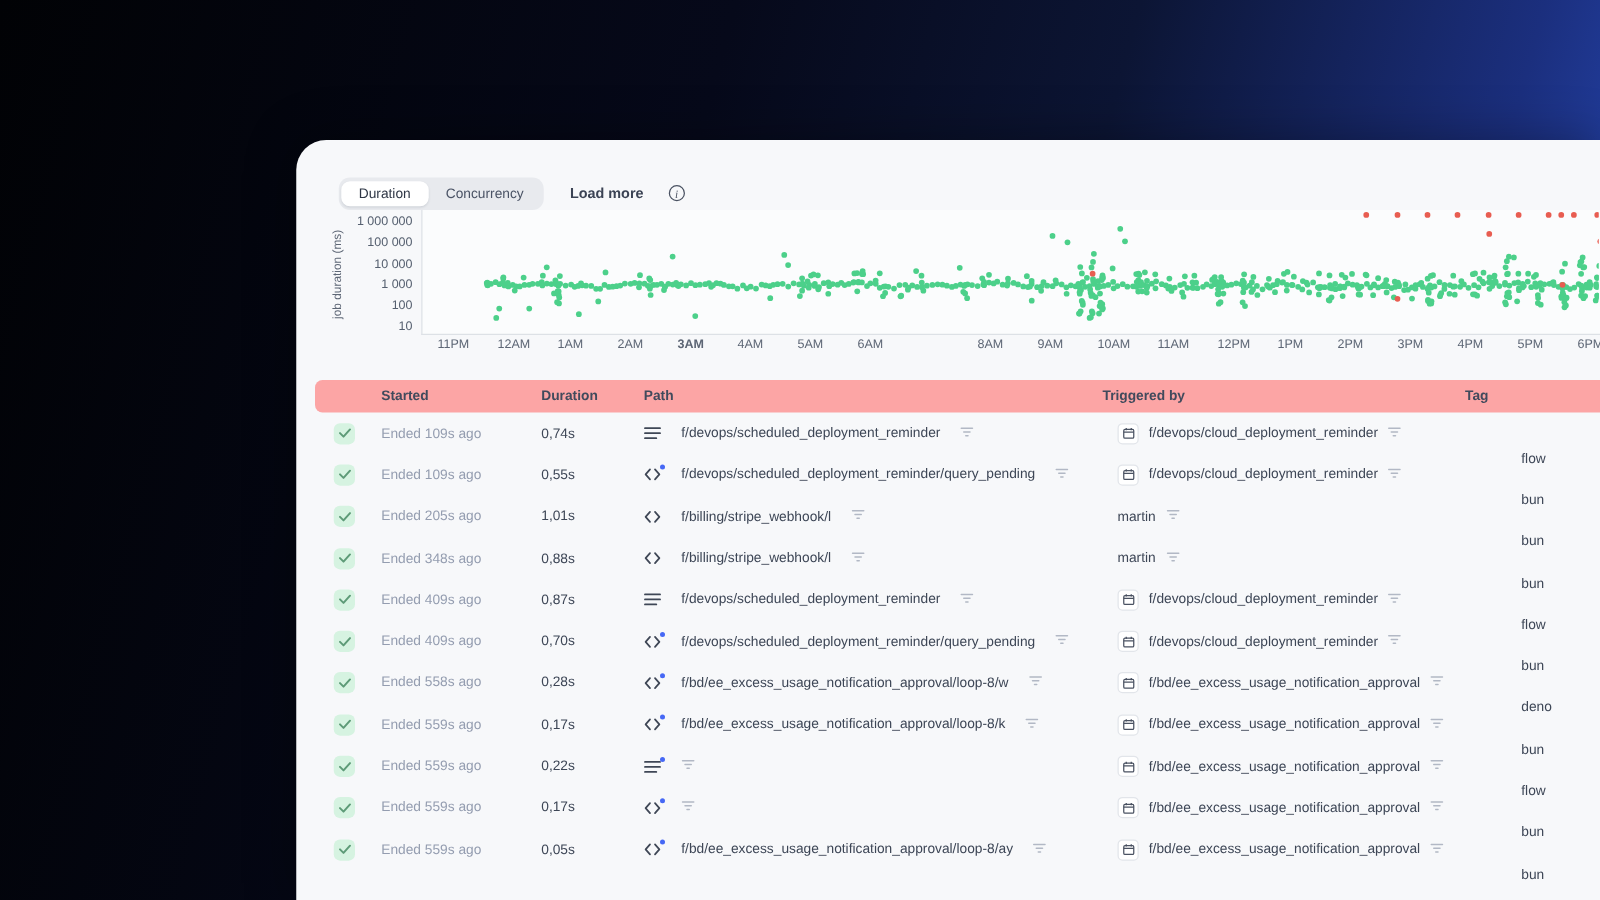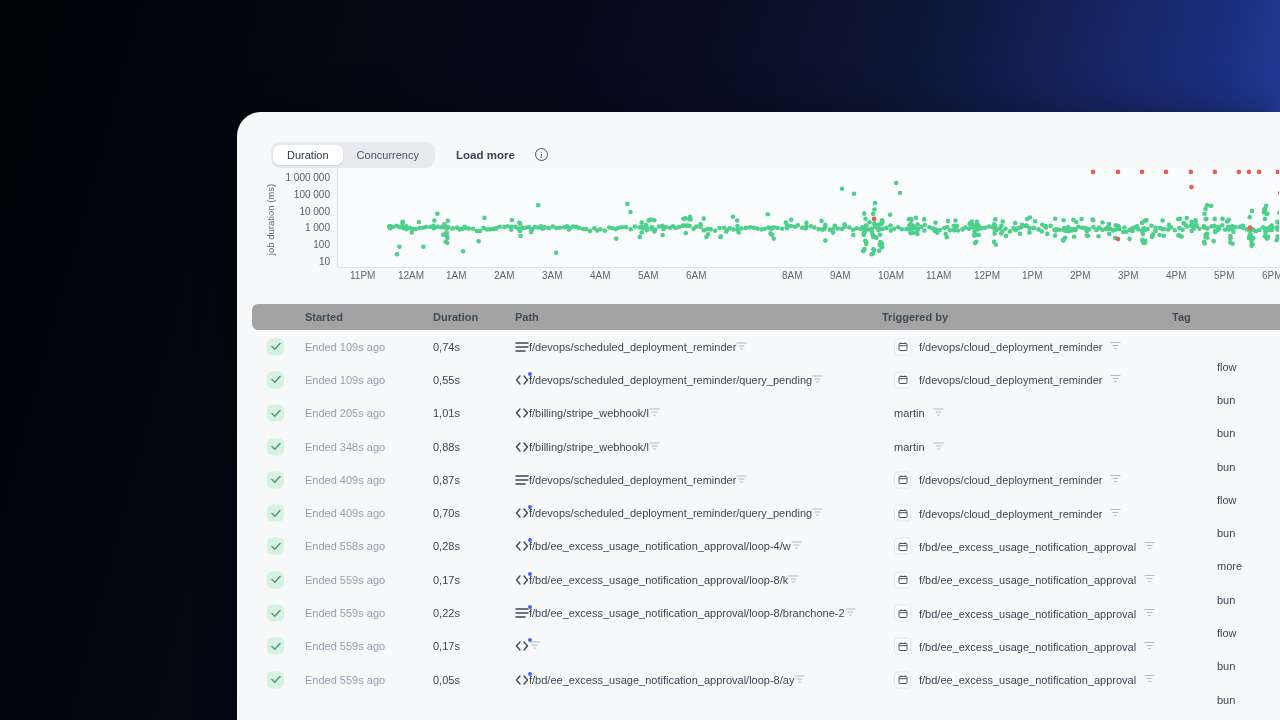--- a/index.html
+++ b/index.html
@@ -27,27 +27,27 @@
   .yticks { position:absolute; left:40px; top:60px; width:53px; }
   .ytick { position:absolute; right:0; font-size:10px; color:#566070; white-space:nowrap; }
   .plot { position:absolute; left:100px; top:56px; width:943px; height:100px;
           background:#fbfcfd; border-left:1px solid #dde1e6; border-bottom:1px solid #dde1e6; }
   .plot svg { display:block; }
   .xticks { position:absolute; left:100px; top:158px; width:943px; height:14px; }
   .xtick { position:absolute; top:0; width:44px; margin-left:-22px; text-align:left; font-size:10px; color:#5d6675; }
 
   
   .table { position:absolute; left:15px; top:192px; width:1028px; }
-  .thead { position:relative; height:26px; background:#a3a3a3; border-radius:6px 0 0 6px; }
+  .thead { position:relative; height:26px; background:#fca5a5; border-radius:6px 0 0 6px; }
   .th { position:absolute; top:7px; font-size:11px; font-weight:bold; color:#414a5c; }
   .rows { position:relative; }
   .row { position:relative; height:33.3px; cursor:pointer; }
   .cell { position:absolute; top:50%; transform:translateY(-50%); font-size:11px; color:#3d4656; white-space:nowrap; }
   .c-status { left:15px; } .c-started { left:53px; color:#949db0; } .c-dur { left:181px; }
-  .c-path { left:263px; display:flex; align-items:center; gap:0; }
+  .c-path { left:263px; display:flex; align-items:center; gap:16px; }
   .c-trig { left:630px; display:flex; align-items:center; gap:8px;padding-left:12px; }
   .c-tag { left:965px;margin-top:20px; }
   .okbox { width:17px; height:17px; border-radius:5px; background:#d6f3e1; display:flex; align-items:center; justify-content:center; }
   .picon { position:relative; width:14px; height:12px; flex:0 0 auto; }
   .bdot { position:absolute; top:-2px; right:-3px; width:4px; height:4px; border-radius:50%; background:#4668f5; }
   .calbox { width:17px; height:17px; border-radius:4px; background:#ffffff; border:1px solid #e2e5ea;
             display:flex; align-items:center; justify-content:center; flex:0 0 auto; }
   .ficon { opacity:.85; flex:0 0 auto; cursor:pointer; }
 </style>
 </head>
@@ -706,21 +706,21 @@
           <circle cx="780.0" cy="71.1" r="2.3" fill="#e85d51"></circle>
           <circle cx="912.0" cy="59.8" r="2.3" fill="#e85d51"></circle>
         </svg>
     </div>
 
     <div class="xticks" id="xticks">
         <span class="xtick" style="left: 35px;">11PM</span>
         <span class="xtick" style="left: 83px;">12AM</span>
         <span class="xtick" style="left: 131px;">1AM</span>
         <span class="xtick" style="left: 179px;">2AM</span>
-        <span class="xtick" style="left: 227px;">3AM</span>
+        <span class="xtick" style="left: 227px; font-weight: bold;">3AM</span>
         <span class="xtick" style="left: 275px;">4AM</span>
         <span class="xtick" style="left: 323px;">5AM</span>
         <span class="xtick" style="left: 371px;">6AM</span>
         <span class="xtick" style="left: 419px; margin-top: 36px;">7AM</span>
         <span class="xtick" style="left: 467px;">8AM</span>
         <span class="xtick" style="left: 515px;">9AM</span>
         <span class="xtick" style="left: 563px;">10AM</span>
         <span class="xtick" style="left: 611px;">11AM</span>
         <span class="xtick" style="left: 659px;">12PM</span>
         <span class="xtick" style="left: 707px;">1PM</span>
@@ -1052,21 +1052,21 @@
     </span>
     <span class="cell c-started">Ended 558s ago</span>
     <span class="cell c-dur">0,28s</span>
     <span class="cell c-path">
       <span class="picon"><svg width="14" height="12" viewBox="0 0 14 12">
                   <g stroke="#3f4756" stroke-width="1.4" fill="none" stroke-linecap="round" stroke-linejoin="round">
                     <polyline points="5,2 1.5,6 5,10"></polyline>
                     <polyline points="9,2 12.5,6 9,10"></polyline>
                   </g>
                 </svg><span class="bdot"></span></span>
-      <span class="ptext">f/bd/ee_excess_usage_notification_approval/loop-4/w</span>
+      <span class="ptext">f/bd/ee_excess_usage_notification_approval/loop-8/w</span>
       <span class="ficon">
         <svg width="11" height="10" viewBox="0 0 11 10">
                   <g stroke="#a6aebc" stroke-width="1.2" stroke-linecap="round">
                     <line x1="1" y1="2" x2="10" y2="2"></line>
                     <line x1="3" y1="5" x2="8" y2="5"></line>
                     <line x1="4.6" y1="8" x2="6.4" y2="8"></line>
                   </g>
                 </svg>
       </span>
     </span>
@@ -1085,21 +1085,21 @@
       <span class="ficon">
         <svg width="11" height="10" viewBox="0 0 11 10">
                   <g stroke="#a6aebc" stroke-width="1.2" stroke-linecap="round">
                     <line x1="1" y1="2" x2="10" y2="2"></line>
                     <line x1="3" y1="5" x2="8" y2="5"></line>
                     <line x1="4.6" y1="8" x2="6.4" y2="8"></line>
                   </g>
                 </svg>
       </span>
     </span>
-    <span class="cell c-tag">more</span>
+    <span class="cell c-tag">deno</span>
   </div>
 
   <div class="row">
     <span class="cell c-status">
       <span class="okbox">
         <svg width="10" height="8" viewBox="0 0 10 8">
                   <polyline points="1,4 3.8,6.8 9,1" fill="none" stroke="#5e9b78" stroke-width="1.6" stroke-linecap="round" stroke-linejoin="round"></polyline>
                 </svg>
       </span>
     </span>
@@ -1159,21 +1159,20 @@
     <span class="cell c-started">Ended 559s ago</span>
     <span class="cell c-dur">0,22s</span>
     <span class="cell c-path">
       <span class="picon"><svg width="14" height="12" viewBox="0 0 14 12">
                   <g stroke="#3f4756" stroke-width="1.5" stroke-linecap="round">
                     <line x1="1" y1="2" x2="13" y2="2"></line>
                     <line x1="1" y1="6" x2="13" y2="6"></line>
                     <line x1="1" y1="10" x2="10" y2="10"></line>
                   </g>
                 </svg><span class="bdot"></span></span>
-      <span class="ptext">f/bd/ee_excess_usage_notification_approval/loop-8/branchone-2</span>
       <span class="ficon">
         <svg width="11" height="10" viewBox="0 0 11 10">
                   <g stroke="#a6aebc" stroke-width="1.2" stroke-linecap="round">
                     <line x1="1" y1="2" x2="10" y2="2"></line>
                     <line x1="3" y1="5" x2="8" y2="5"></line>
                     <line x1="4.6" y1="8" x2="6.4" y2="8"></line>
                   </g>
                 </svg>
       </span>
     </span>

